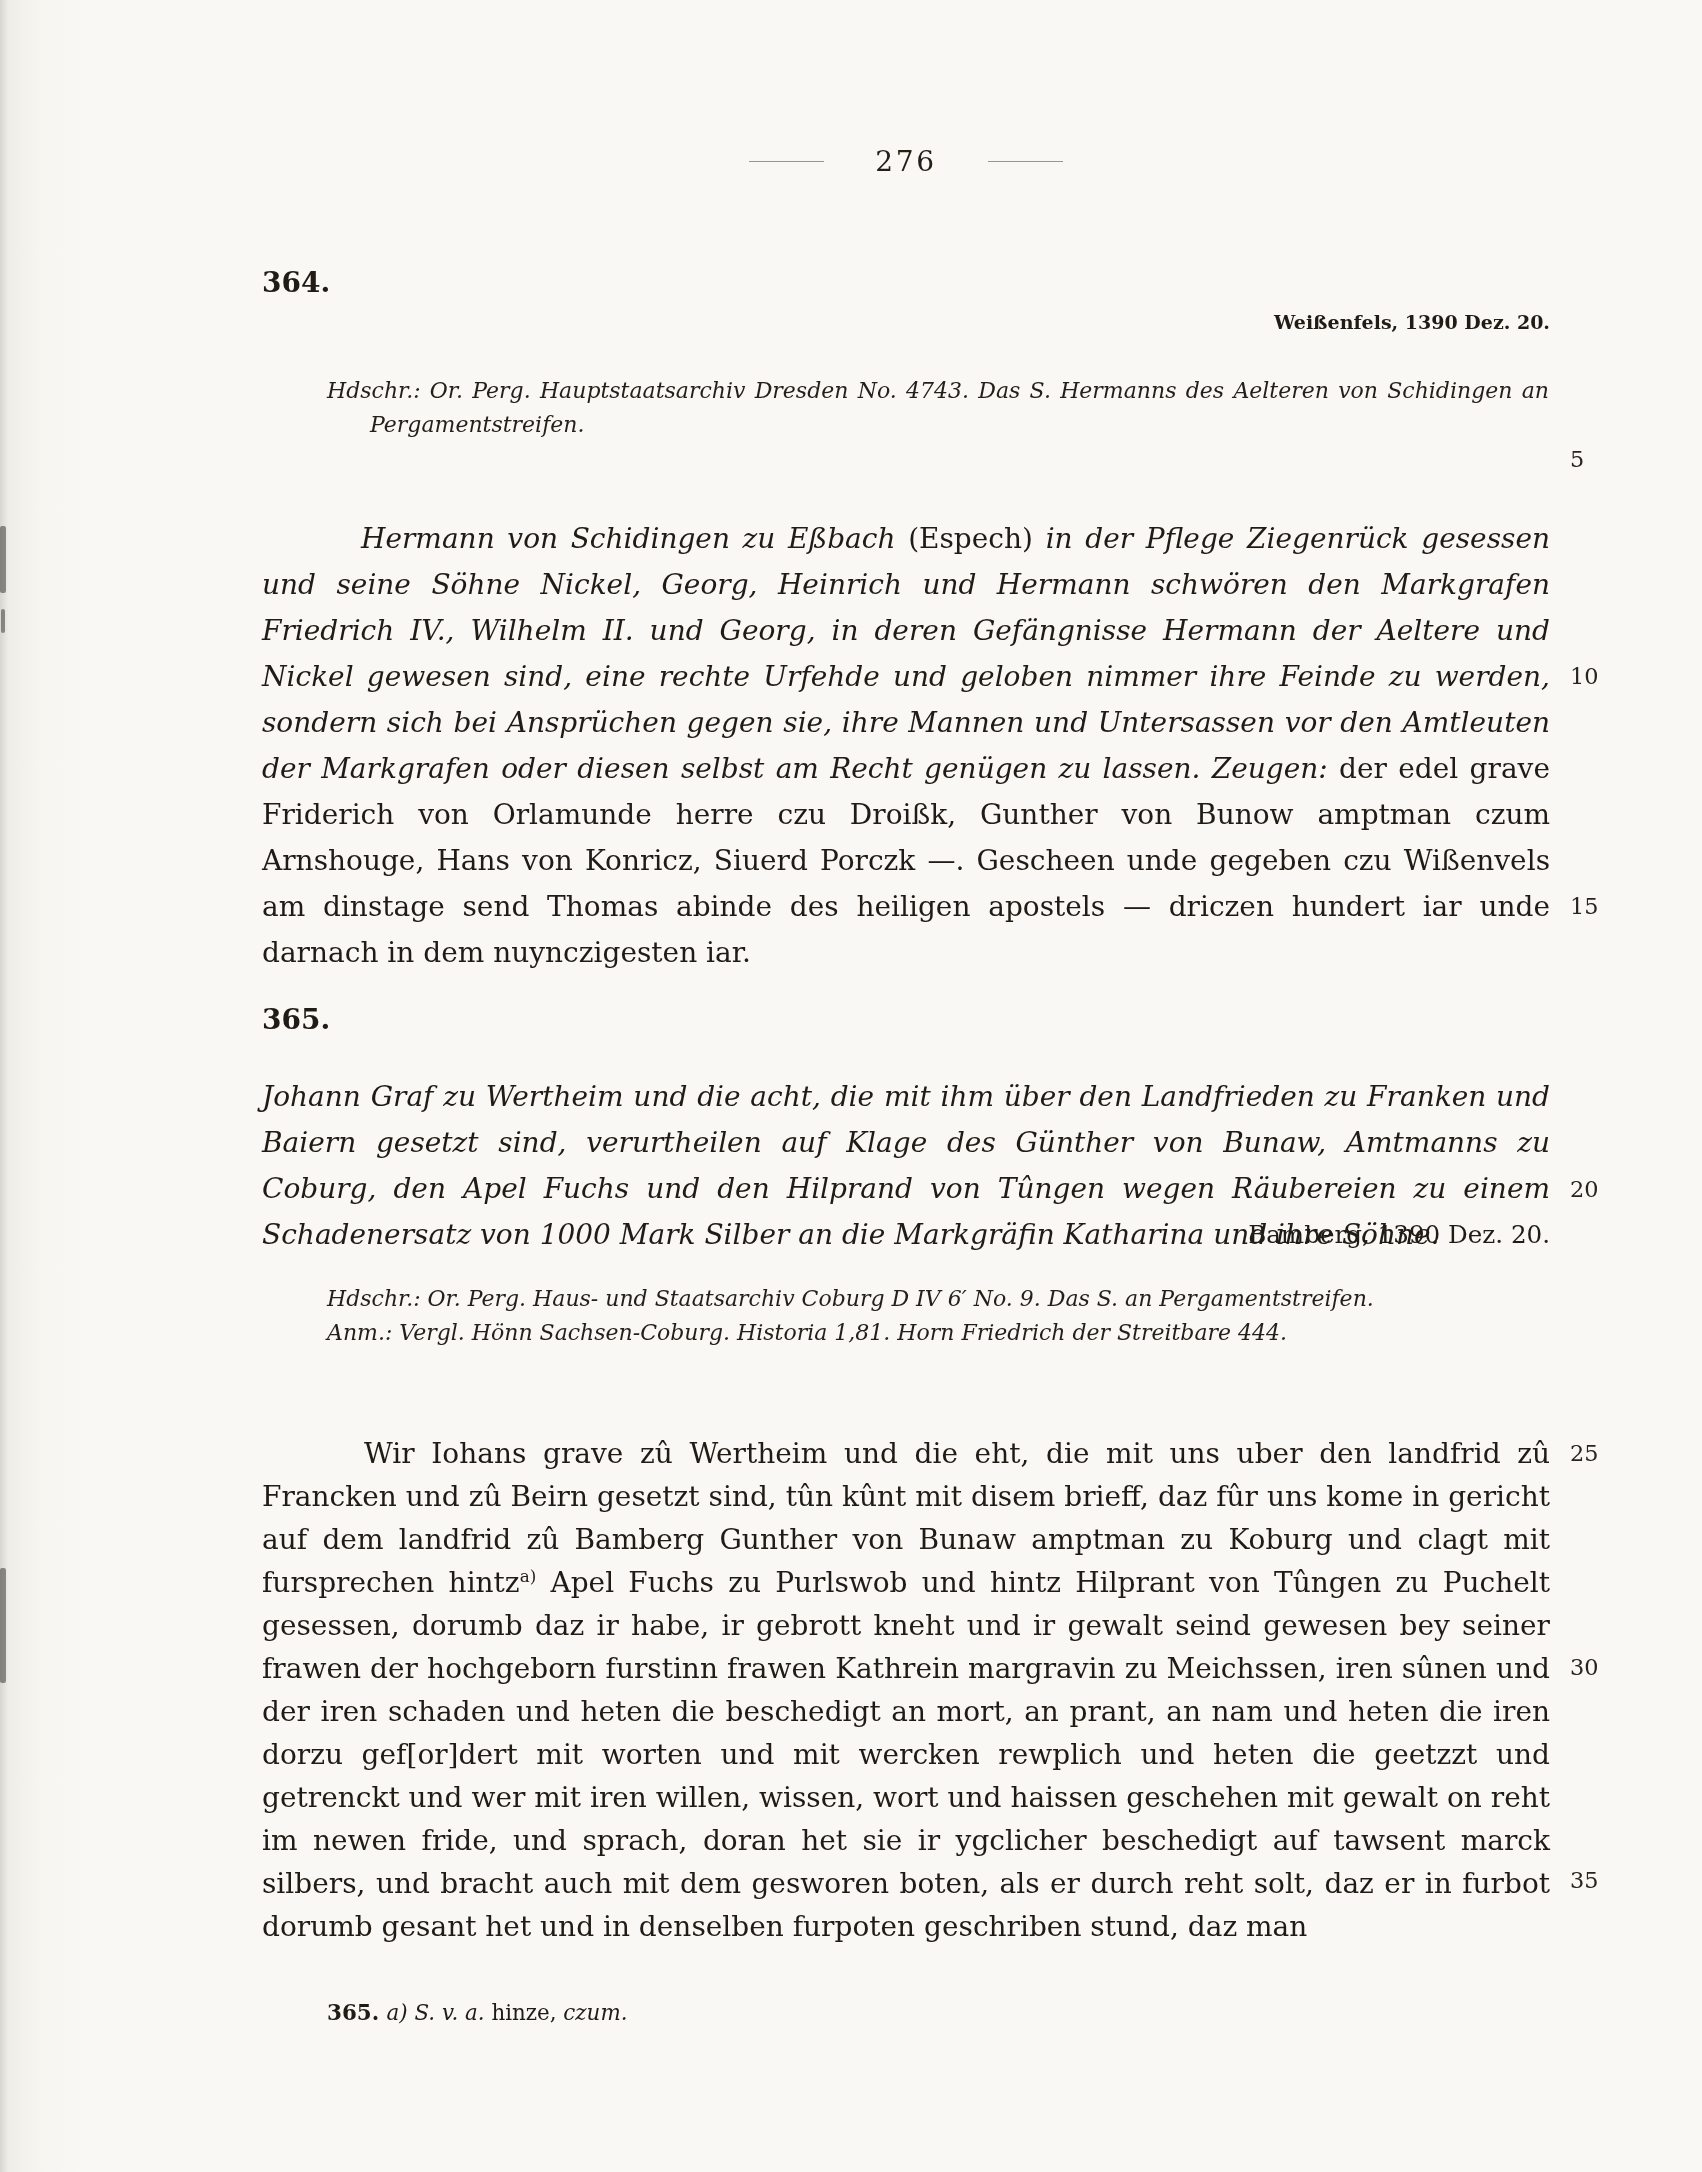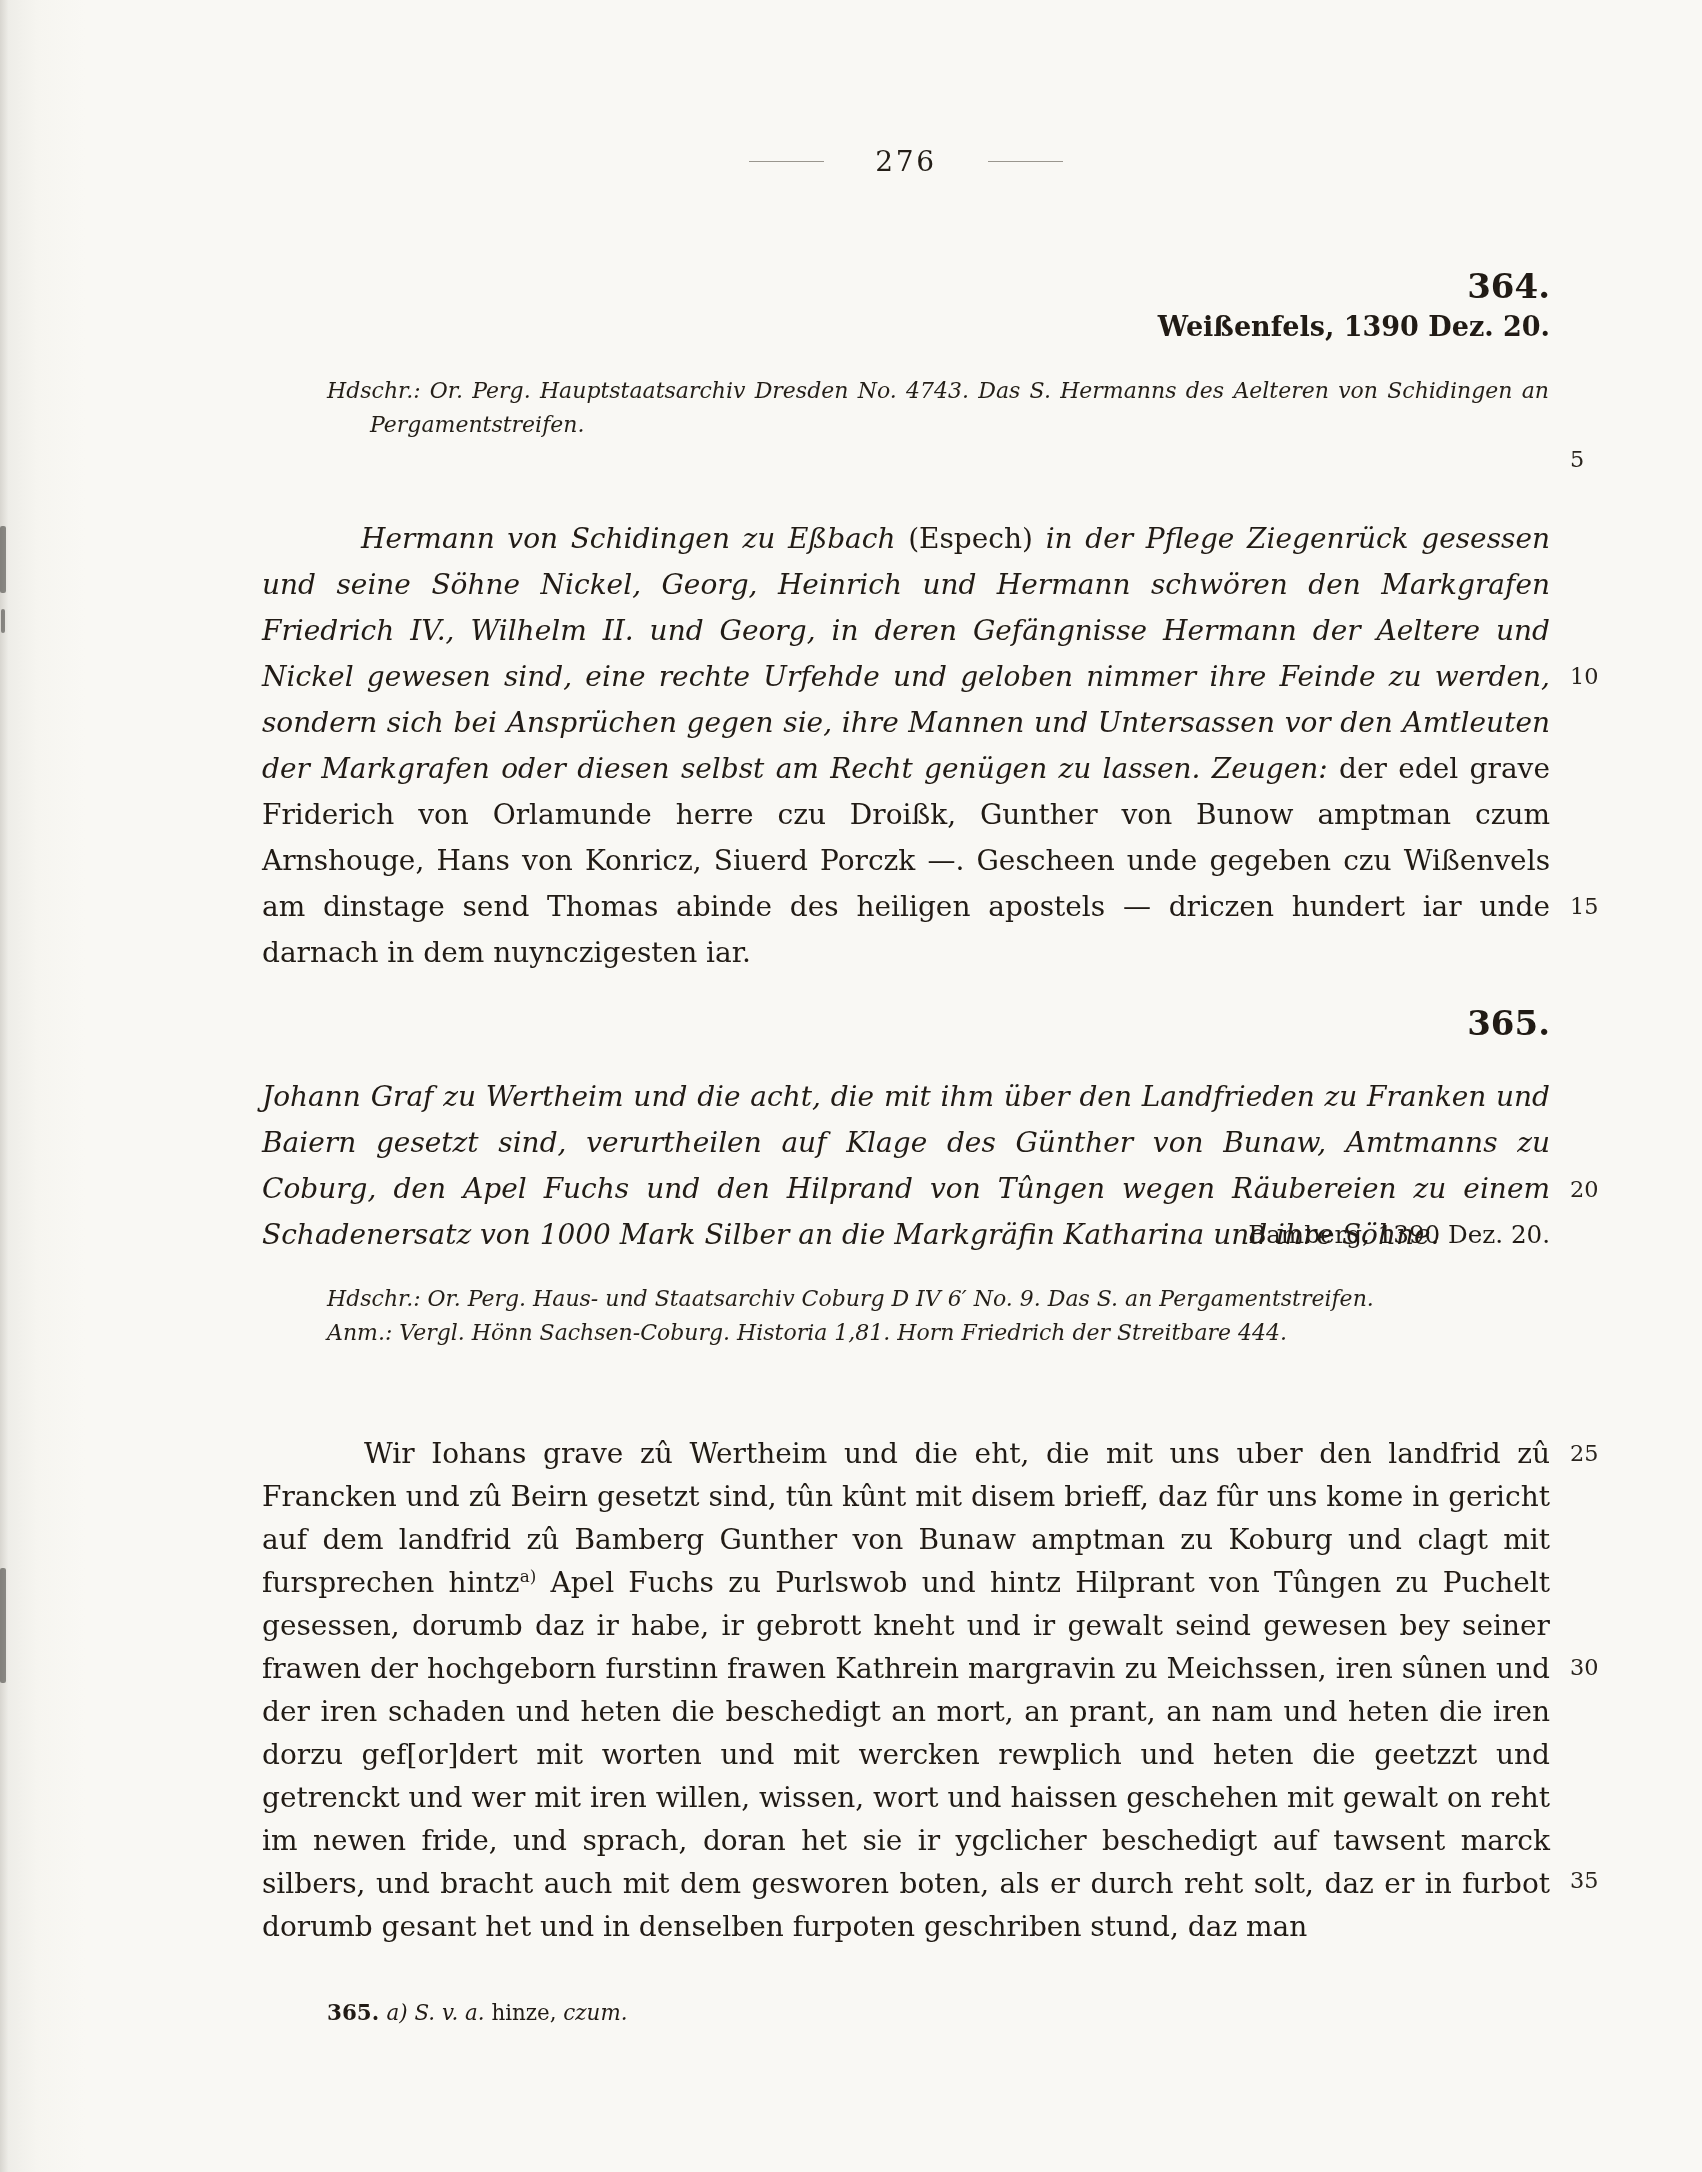--- a/index.html
+++ b/index.html
@@ -16,24 +16,24 @@
   .scan-mark{position:absolute;background:#3c3a36;opacity:.55;border-radius:2.1px}
   .mark1{left:0;top:526px;width:5.9px;height:67px}
   .mark2{left:1.1px;top:609px;width:4.3px;height:24px}
   .mark3{left:0;top:1568px;width:6.4px;height:115px}
 
   .page-header{position:absolute;top:145px;left:262px;width:1288px;
     display:flex;justify-content:center;align-items:center;gap:51px}
   .dash{display:inline-block;width:75px;height:1.6px;background:#9a968e}
   .page-number{font-size:28px;letter-spacing:2.7px;color:#241e17}
 
-  .entry-number{position:absolute;left:262px;width:1288px;text-align:right;
-    font-size:34px;font-weight:700}
+  .entry-number{position:absolute;left:262px;width:1288px;text-align:left;
+    font-size:28px;font-weight:700}
   .dateline-right{position:absolute;left:262px;width:1288px;text-align:right;
-    font-size:27px;font-weight:700}
+    font-size:19px;font-weight:700}
 
   .notes{position:absolute;left:327px;width:1222px;font-size:22px;line-height:34px;
     font-style:italic;color:#241f18}
   .note{padding-left:43px;text-indent:-43px;text-align:justify}
 
   .summary{position:absolute;left:262px;width:1288px;font-size:28px;line-height:46px;
     text-align:justify}
   .indent{text-indent:99px}
   .body-text{position:absolute;left:262px;width:1288px;font-size:28px;line-height:43px;
     text-align:justify;text-indent:102px}

